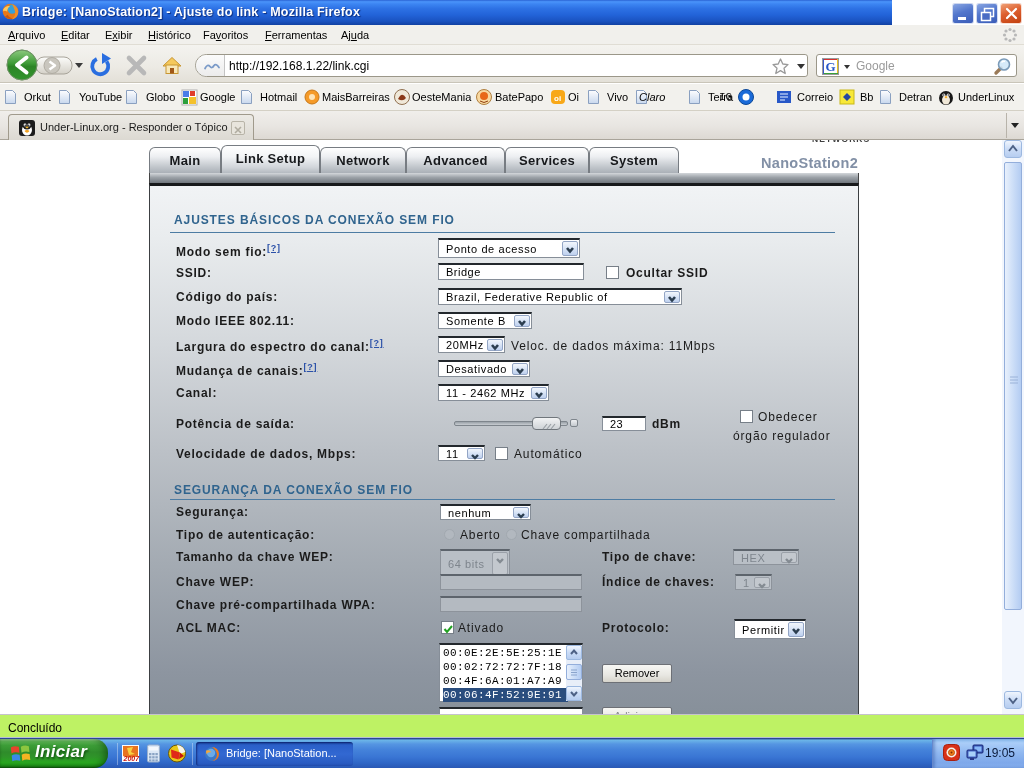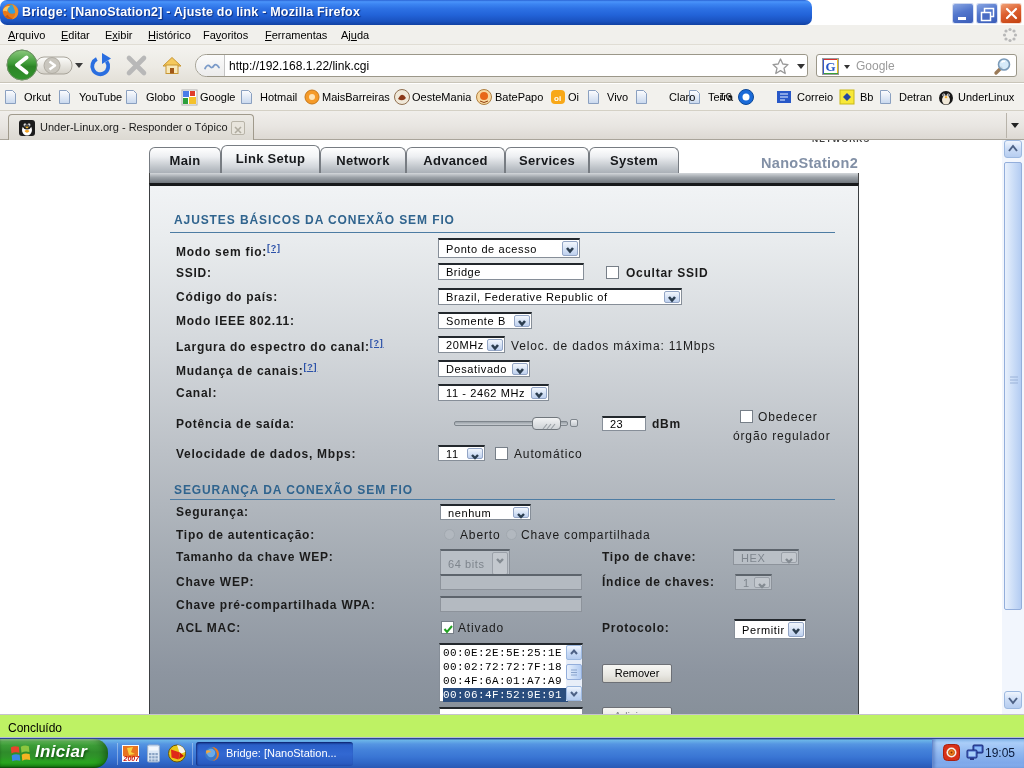--- a/index.html
+++ b/index.html
@@ -2,23 +2,22 @@
 <html><head>
 <meta charset="utf-8">
 <style>
 * { margin:0; padding:0; box-sizing:border-box; }
 html,body { width:1024px; height:768px; overflow:hidden; }
 body { font-family:"Liberation Sans", sans-serif; position:relative; background:#fff; }
 #screen { position:absolute; left:0; top:0; width:1024px; height:768px; overflow:hidden; }
 .abs { position:absolute; }
 
 
-#titlebar { left:0; top:0; width:812px; height:25px;
+#titlebar { left:0; top:0; width:892px; height:25px;
   background:linear-gradient(180deg,#2a63d4 0%,#4a94fa 7%,#3c85f2 16%,#2d71e4 35%,#2263d8 60%,#1a52c0 85%,#1141a2 100%);
-  border-radius:7px;
 }
 #titletext { left:22px; top:5px; font-size:12.5px; font-weight:bold; color:#fff; text-shadow:1px 1px 1px #0a2a7a; letter-spacing:0.2px; }
 .winbtn { top:3px; width:22px; height:21px; border-radius:3px; border:1px solid rgba(255,255,255,0.75); }
 #btnmin { left:952px; background:linear-gradient(160deg,#8aa6e2 0%,#5276cc 45%,#3a5cb8 100%); }
 #btnmax { left:976px; background:linear-gradient(160deg,#8aa6e2 0%,#5276cc 45%,#3a5cb8 100%); }
 #btnclose { left:1000px; background:linear-gradient(160deg,#efa075 0%,#dd5e2e 45%,#c2410f 100%); }
 .winbtn svg { position:absolute; left:0; top:0; }
 
 
 #menubar { left:0; top:25px; width:1024px; height:20px; background:#f1f0ec; border-bottom:1px solid #e0ddd4; }
@@ -299,21 +298,21 @@
     <div class="bk" style="left:24px;">Orkut</div>
     <div class="bk" style="left:79px;">YouTube</div>
     <div class="bk" style="left:146px;">Globo</div>
     <div class="bk" style="left:200px;">Google</div>
     <div class="bk" style="left:260px;">Hotmail</div>
     <div class="bk" style="left:322px;">MaisBarreiras</div>
     <div class="bk" style="left:412px;">OesteMania</div>
     <div class="bk" style="left:495px;">BatePapo</div>
     <div class="bk" style="left:568px;">Oi</div>
     <div class="bk" style="left:607px;">Vivo</div>
-    <div class="bk" style="left:669px;">Claro</div>
+    <div class="bk" style="left:639px;font-style:italic;">Claro</div>
     <div class="bk" style="left:708px;">Terra</div>
     <div class="bk" style="left:719px;font-family:Liberation Mono, monospace;">IG</div>
     <div class="bk" style="left:797px;">Correio</div>
     <div class="bk" style="left:860px;">Bb</div>
     <div class="bk" style="left:899px;">Detran</div>
     <div class="bk" style="left:958px;">UnderLinux</div>
   </div>
 
   <div id="tabbar" class="abs">
     <div id="ftab1" class="ftab">

